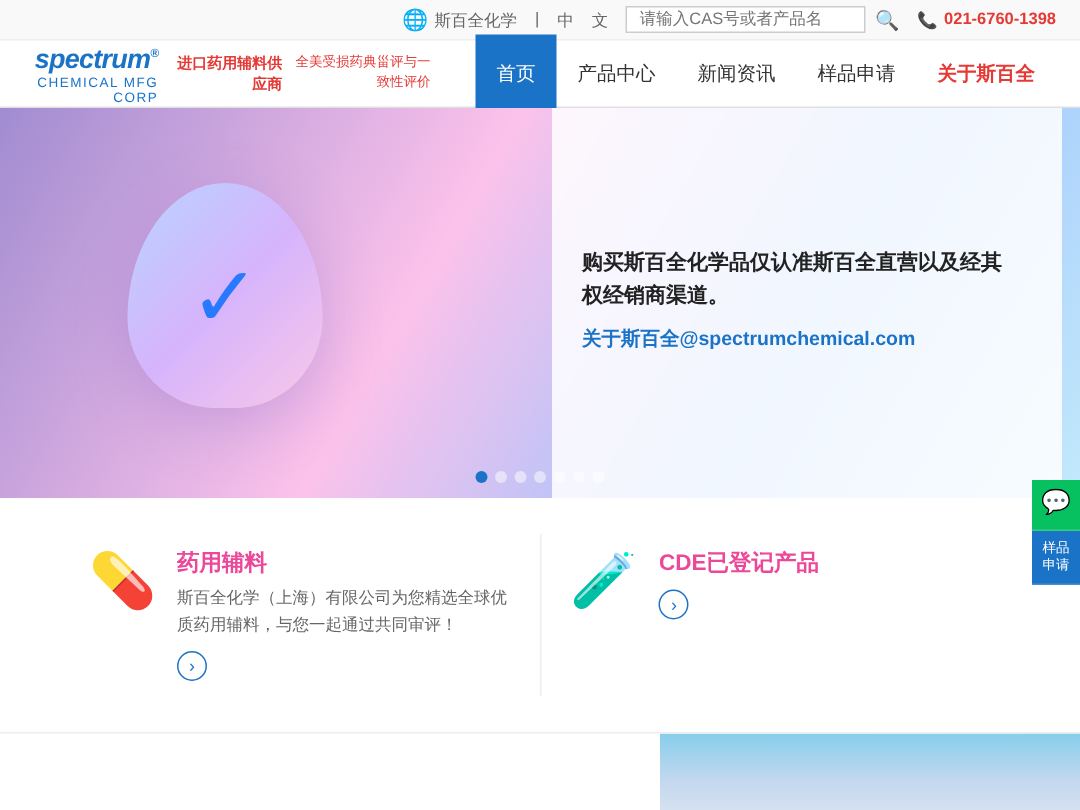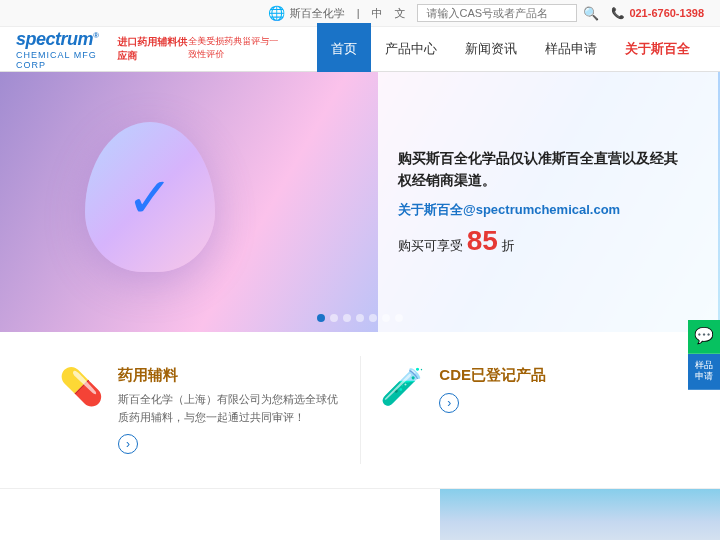--- a/index.html
+++ b/index.html
@@ -9,54 +9,54 @@
     .header { background: #fff; border-bottom: 1px solid #e0e0e0; }
     .top-bar { display: flex; align-items: center; justify-content: flex-end; padding: 4px 16px; background: #f9f9f9; border-bottom: 1px solid #eee; font-size: 11px; color: #666; gap: 12px; }
     .top-bar-search { display: flex; align-items: center; gap: 6px; }
     .top-bar-search input { border: 1px solid #ccc; padding: 2px 8px; font-size: 11px; width: 160px; color: #999; }
     .search-icon-btn { background: none; border: none; cursor: pointer; font-size: 13px; color: #666; }
     .lang-selector { display: flex; align-items: center; gap: 4px; }
     .globe-icon { font-size: 14px; color: #2196F3; }
     .phone-area { display: flex; align-items: center; gap: 4px; color: #e53935; font-weight: bold; }
 
     .main-nav { display: flex; align-items: center; padding: 0 16px; height: 44px; }
-    .logo-area { display: flex; align-items: center; gap: 6px; margin-right: 20px; }
+    .logo-area { display: flex; align-items: center; gap: 6px; margin-right: 20px; text-align: right; }
     .logo-text-spectrum { color: #1a73c7; font-size: 18px; font-weight: 900; letter-spacing: -0.5px; font-style: italic; }
     .logo-reg { font-size: 8px; vertical-align: super; color: #1a73c7; }
     .logo-sub { font-size: 9px; color: #1a73c7; letter-spacing: 1px; }
     .logo-chinese { display: flex; flex-direction: row; font-size: 9px; color: #e53935; margin-left: 6px; }
     .logo-chinese span:first-child { font-size: 10px; font-weight: bold; }
 
     .nav-menu { display: flex; align-items: center; gap: 0; margin-left: 10px; }
     .nav-item { padding: 0 14px; height: 52px; display: flex; align-items: center; font-size: 13px; color: #333; cursor: pointer; position: relative; white-space: nowrap; }
     .nav-item.active { color: #fff; background: #1a73c7; }
     .nav-item.highlight { color: #e53935; font-weight: bold; }
 
     
     .hero { position: relative; width: 720px; height: 260px; background: linear-gradient(120deg, #a18cd1 0%, #fbc2eb 40%, #a1c4fd 70%, #c2e9fb 100%); overflow: hidden; display: flex; align-items: center; }
     .hero-3d-object { position: absolute; left: 60px; top: 30px; width: 180px; height: 190px; display: flex; align-items: center; justify-content: center; }
     .shield-3d { width: 130px; height: 150px; background: linear-gradient(135deg, #b8d4ff 0%, #d6b4fc 50%, #f9c8e8 100%); border-radius: 50% 50% 45% 45% / 60% 60% 40% 40%; display: flex; align-items: center; justify-content: center; box-shadow: 0 10px 40px rgba(130,100,200,0.3); position: relative; }
     .shield-check { font-size: 56px; color: #2979ff; }
-    .hero-text-box { position: absolute; right: 2px; top: 0; width: 340px; height: 100%; background: rgba(255,255,255,0.85); display: flex; flex-direction: column; justify-content: center; padding: 24px 20px; }
+    .hero-text-box { position: absolute; right: 12px; top: 0; width: 340px; height: 100%; background: rgba(255,255,255,0.85); display: flex; flex-direction: column; justify-content: center; padding: 24px 20px; }
     .hero-title { font-size: 14px; color: #222; font-weight: bold; line-height: 1.6; margin-bottom: 10px; }
     .hero-email { color: #1a73c7; font-size: 13px; margin-bottom: 6px; font-weight: bold; }
     .hero-discount { font-size: 13px; color: #222; }
     .hero-discount strong { font-size: 28px; color: #e53935; font-weight: 900; }
     .hero-dots { position: absolute; bottom: 10px; left: 50%; transform: translateX(-50%); display: flex; gap: 5px; }
     .dot { width: 8px; height: 8px; border-radius: 50%; background: rgba(255,255,255,0.5); }
     .dot.active { background: #1a73c7; }
 
     
     .features { display: flex; background: #fff; padding: 24px 40px; gap: 0; }
     .feature-card { flex: 1; display: flex; align-items: flex-start; gap: 14px; padding: 10px 20px; border-right: 1px solid #eee; }
     .feature-card:last-child { border-right: none; }
     .feature-icon { font-size: 36px; min-width: 44px; display: flex; align-items: center; justify-content: center; }
     .feature-icon-pharmaceutical { color: #1a73c7; }
     .feature-icon-cde { color: #00897B; }
-    .feature-content h3 { font-size: 15px; color: #a16207; font-weight: bold; margin-bottom: 6px; }
+    .feature-content h3 { font-size: 15px; color: #ec4899; font-weight: bold; margin-bottom: 6px; }
     .feature-content p { font-size: 11px; color: #666; line-height: 1.6; }
     .feature-arrow { margin-top: 8px; width: 20px; height: 20px; border: 1.5px solid #1a73c7; border-radius: 50%; display: flex; align-items: center; justify-content: center; color: #1a73c7; font-size: 12px; cursor: pointer; }
 
     
     .building-img { position: absolute; right: 0; bottom: 0; width: 280px; height: 110px; background: linear-gradient(135deg, #e8e8e8 0%, #c8c8c8 100%); overflow: hidden; display: flex; align-items: center; justify-content: center; }
     .building-placeholder { width: 100%; height: 100%; background: linear-gradient(180deg, #87ceeb 0%, #c5d8f0 30%, #e0e8f0 60%, #d4d4d4 100%); position: relative; }
 
     
     .right-sidebar { position: absolute; right: 0; top: 320px; display: flex; flex-direction: column; gap: 0; }
     .sidebar-btn { background: #1a73c7; color: #fff; width: 32px; padding: 6px 4px; font-size: 10px; text-align: center; cursor: pointer; border-bottom: 1px solid rgba(255,255,255,0.2); line-height: 1.3; }
@@ -115,25 +115,20 @@
       <span class="shield-check">✓</span>
     </div>
   </div>
 
   <div class="hero-text-box">
     <div class="hero-title">
       <span>购买斯百全化学品仅认准斯百全直营以及经其</span><br>
       <span>权经销商渠道。</span>
     </div>
     <div class="hero-email">关于斯百全@spectrumchemical.com</div>
-    <div class="hero-discount">
-      <span>购买可享受</span>
-      <strong>85</strong>
-      <span>折</span>
-    </div>
   </div>
 
   <div class="hero-dots">
     <div class="dot active"></div>
     <div class="dot"></div>
     <div class="dot"></div>
     <div class="dot"></div>
     <div class="dot"></div>
     <div class="dot"></div>
     <div class="dot"></div>

